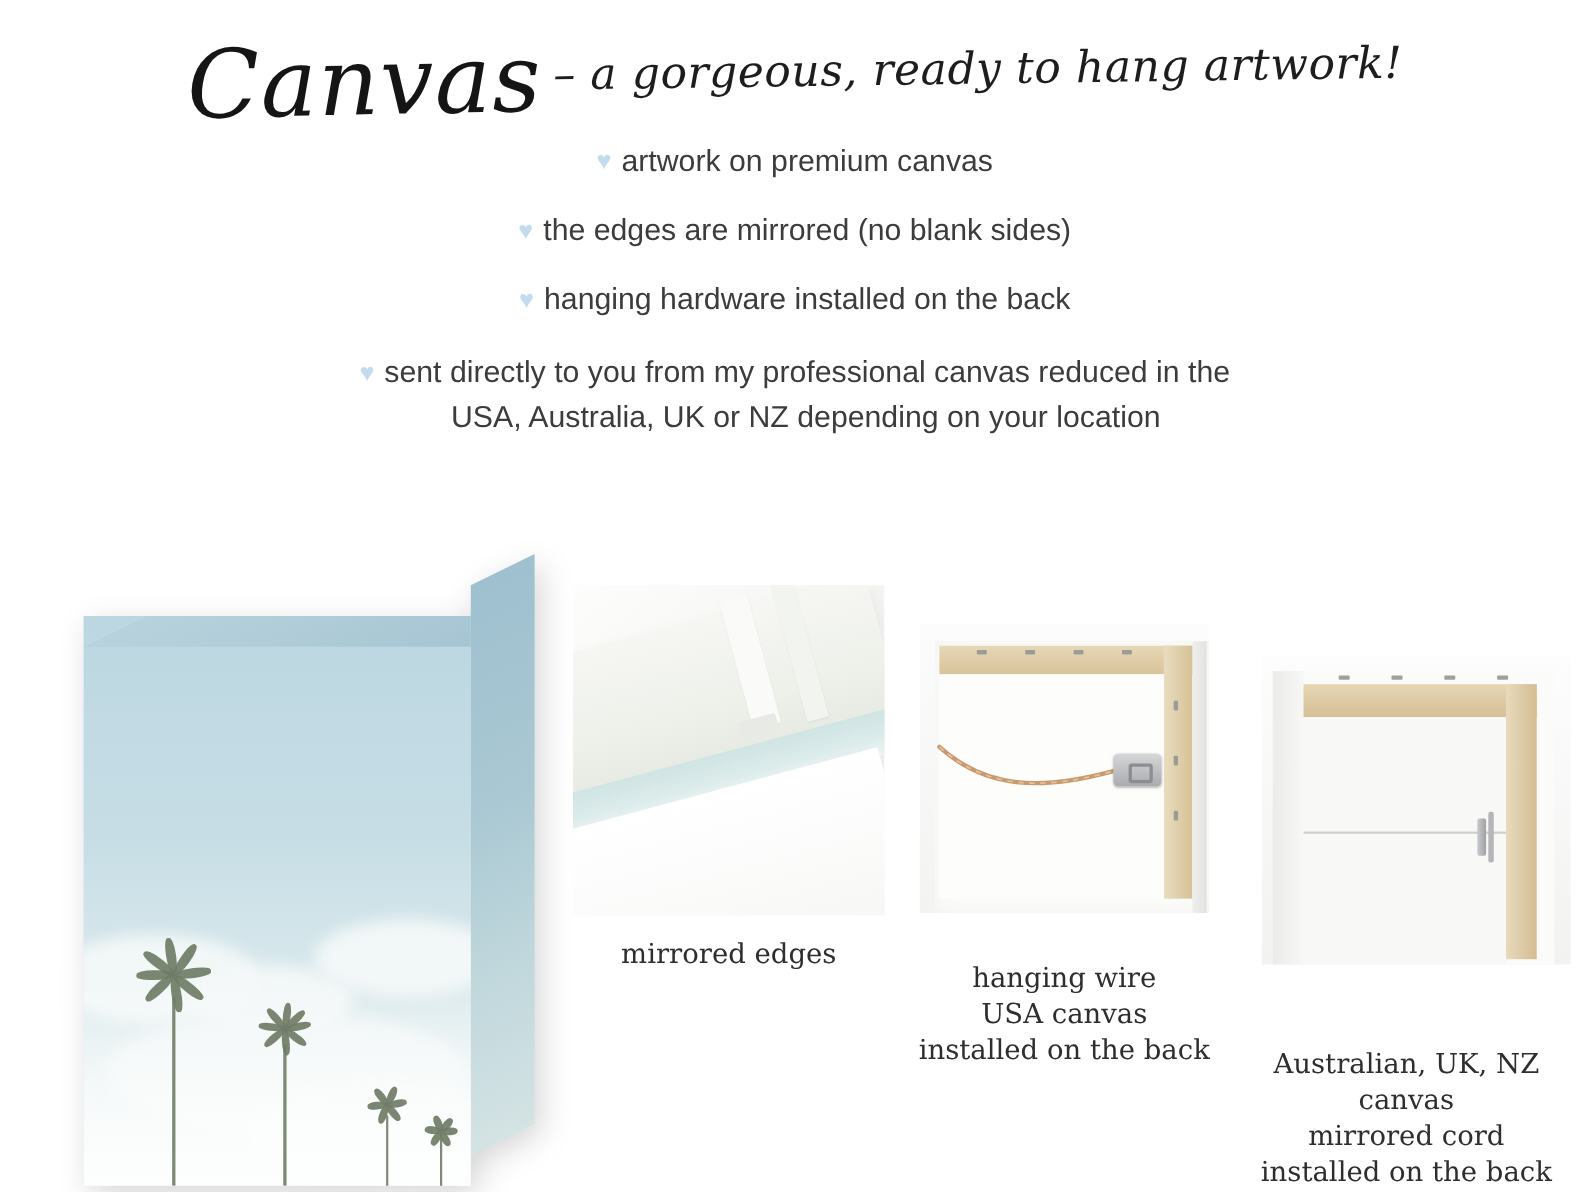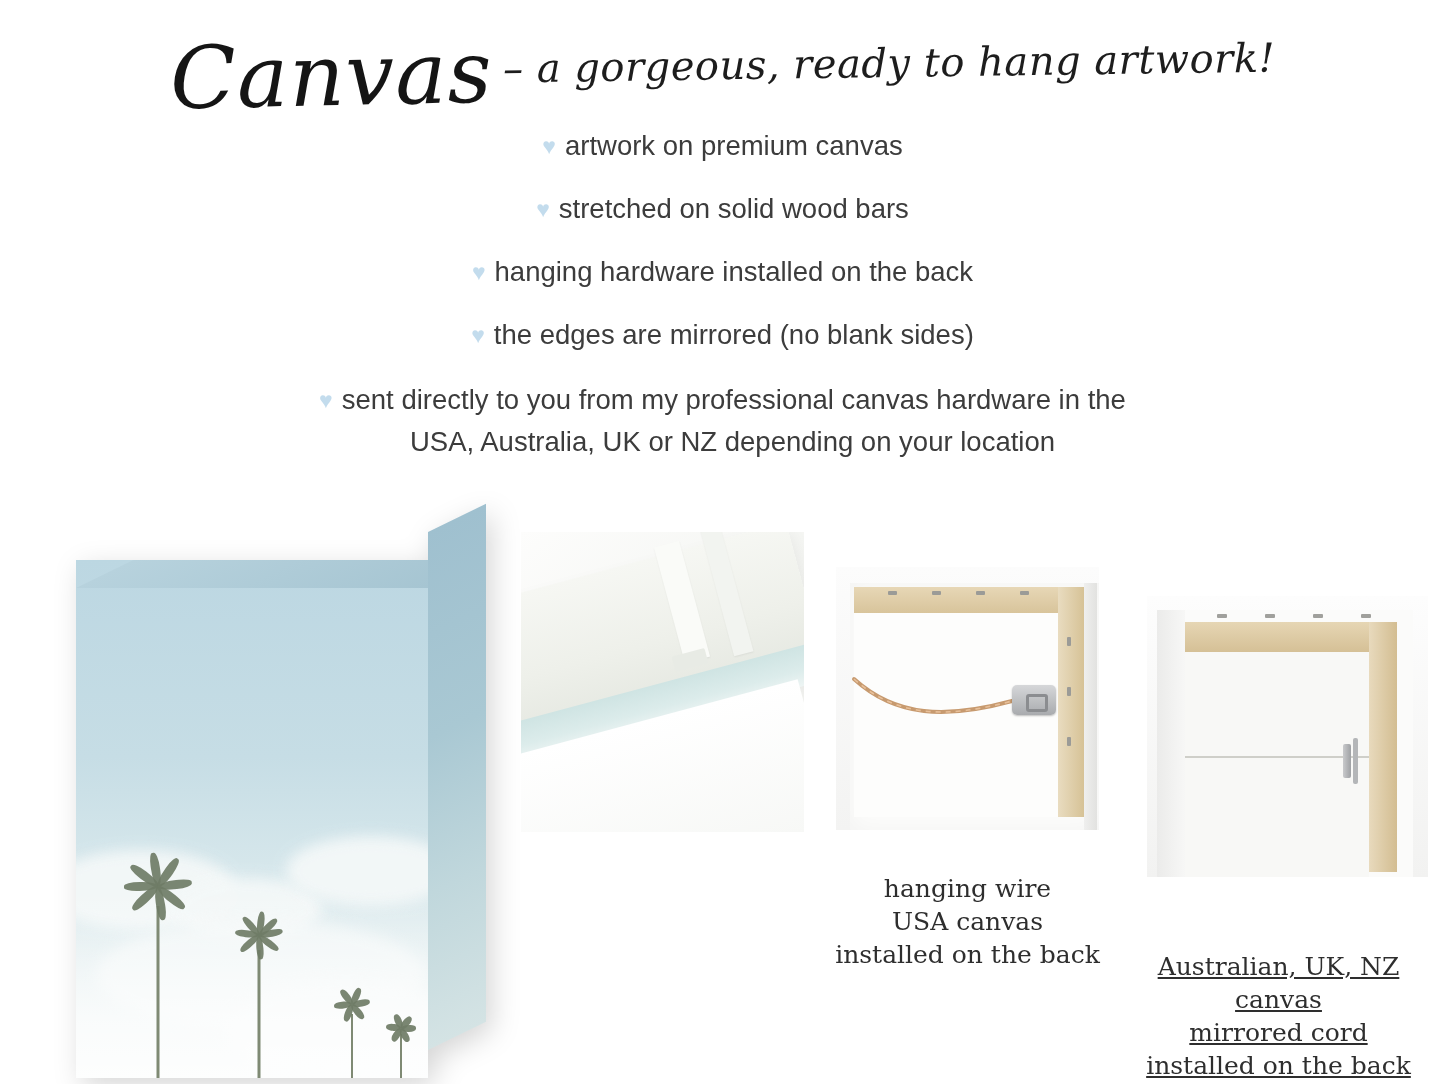--- a/index.html
+++ b/index.html
@@ -371,52 +371,49 @@
   .caption {
     position: absolute;
     font-family: "DejaVu Serif", serif;
     font-size: 25px;
     color: #2e2e2e;
     text-align: center;
     line-height: 1.32;
   }
   .cap-mirrored { left: 521px; top: 330px; width: 283px; }
   .cap-usa      { left: 806px; top: 352px; width: 323px; }
-  .cap-anz      { left: 1112px; top: 430px; width: 333px; text-decoration: underline; }
+  .cap-anz      { left: 1112px; top: 430px; width: 333px; }
 </style>
 </head>
 <body>
 
 <div class="page">
 
   <div class="heading-row">
     <span class="script-main">Canvas</span>
     <span class="script-sub">– a gorgeous, ready to hang artwork!</span>
   </div>
 
   <div class="bullets">
 
     <p class="bullet-line">
       <span class="heart">♥</span><span>artwork on premium canvas</span>
     </p>
 
+
     <p class="bullet-line">
-      <span class="heart">♥</span><span>stretched on solid wood bars</span>
+      <span class="heart">♥</span><span>the edges are mirrored (no blank sides)</span>
     </p>
 
     <p class="bullet-line">
       <span class="heart">♥</span><span>hanging hardware installed on the back</span>
     </p>
 
-    <p class="bullet-line">
-      <span class="heart">♥</span><span>the edges are mirrored (no blank sides)</span>
-    </p>
-
     <p class="bullet-line multi">
-      <span class="heart">♥</span><span>sent directly to you from my professional canvas hardware in the</span>
+      <span class="heart">♥</span><span>sent directly to you from my professional canvas reduced in the</span>
       <span class="sub-line">USA, Australia, UK or NZ depending on your location</span>
     </p>
 
   </div>
 
   <div class="gallery">
 
     <div class="canvas-mock">
       <div class="canvas-side"></div>
       <div class="canvas-face">
@@ -529,20 +526,21 @@
       <div class="staple" style="left:70px; top:18px;"></div>
       <div class="staple" style="left:118px; top:18px;"></div>
       <div class="staple" style="left:166px; top:18px;"></div>
       <div class="staple" style="left:214px; top:18px;"></div>
 
       <div class="cord"></div>
       <div class="bracket"></div>
       <div class="bracket2"></div>
     </div>
 
+    <div class="caption cap-mirrored">mirrored edges</div>
 
     <div class="caption cap-usa">
       <div>hanging wire</div>
       <div>USA canvas</div>
       <div>installed on the back</div>
     </div>
 
     <div class="caption cap-anz">
       <div>Australian, UK, NZ</div>
       <div>canvas</div>

